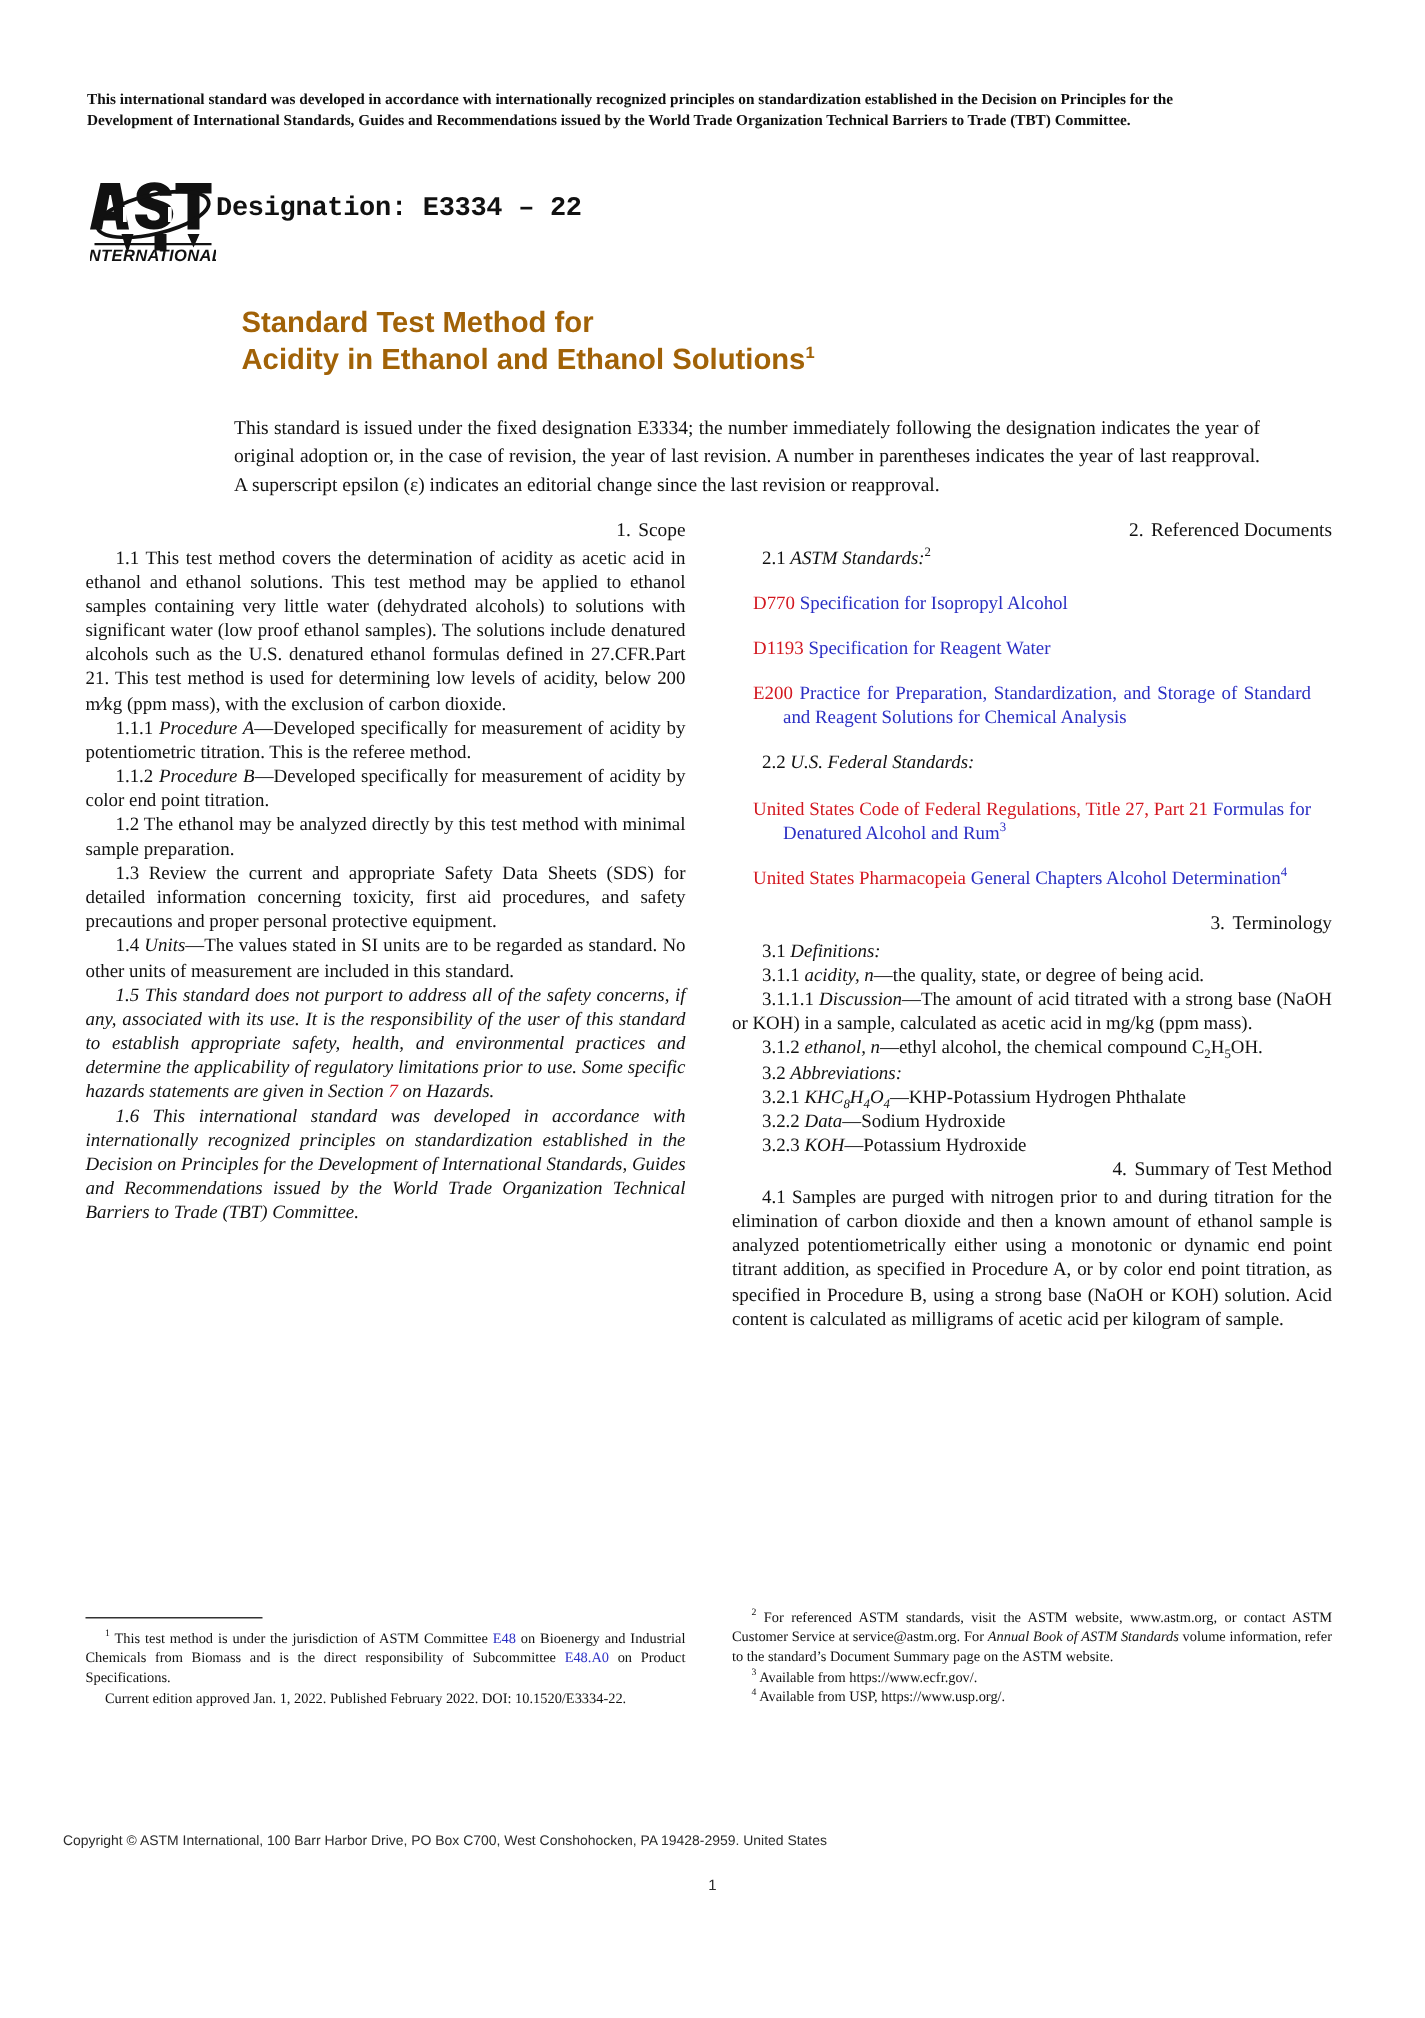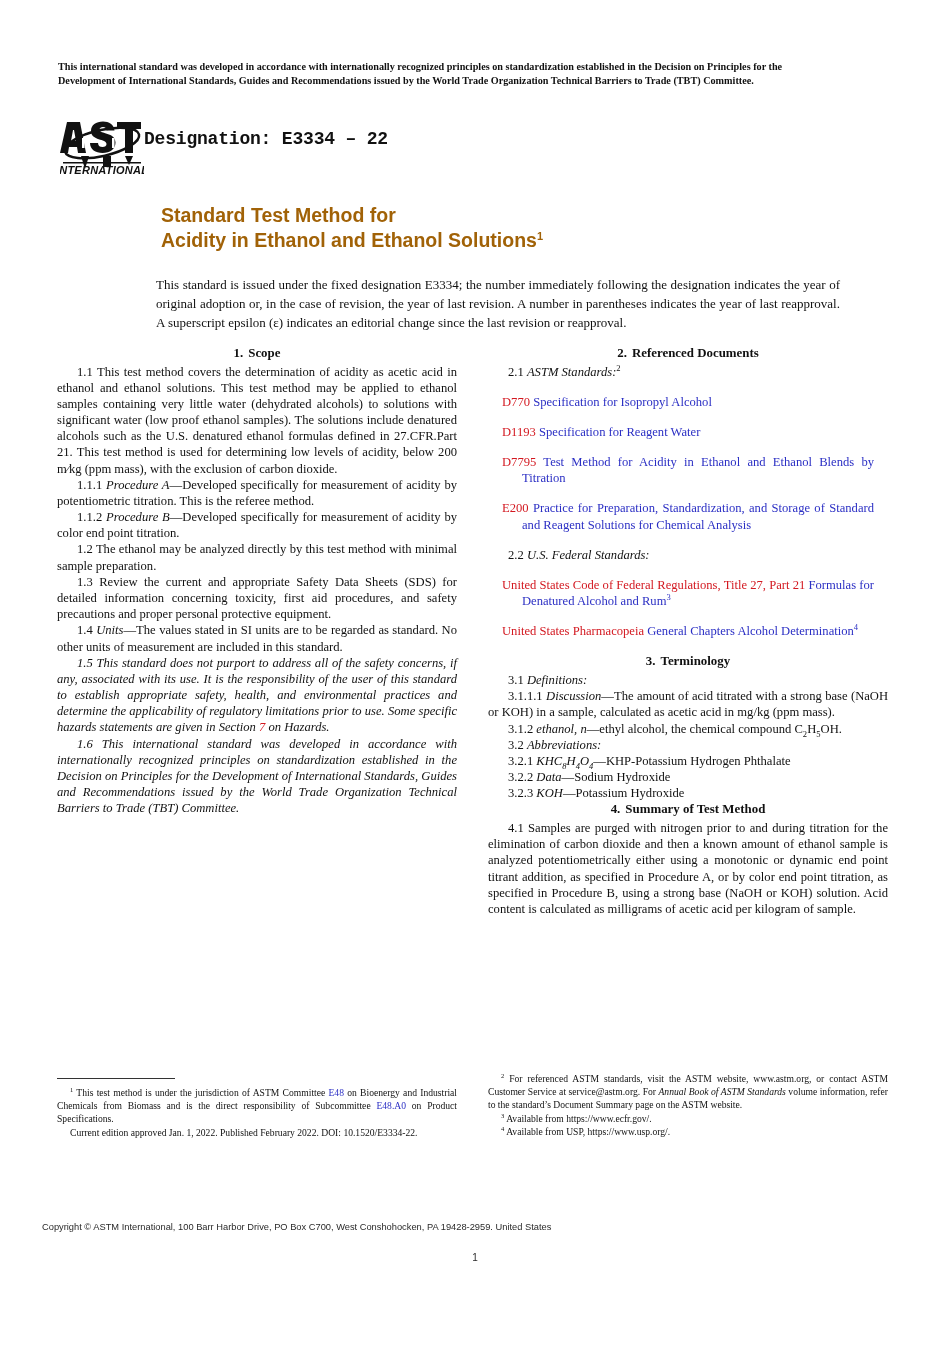--- a/index.html
+++ b/index.html
@@ -101,24 +101,24 @@
     font-size: 12.6px;
     line-height: 1.285;
     text-align: justify;
     color: #111;
   }
   .col-left  { left: 57px; }
   .col-right { left: 488px; }
 
   h2.sec {
     font-size: 12.9px;
-    font-weight: bold;
+    font-weight: normal;
     margin: 0 0 2px 0;
     padding: 0;
-    text-align: center;
+    text-align: right;
     text-indent: 0;
   }
   h2.sec .num { margin-right: 5px; }
   .gap-before { margin-top: 9px; }
   .gap-small  { margin-top: 5px; }
 
   p.para {
     margin: 0;
     padding: 0;
     text-indent: 20px;
@@ -281,24 +281,20 @@
 
     <p class="ref hang">
       <span class="ref-id">D770</span>
       <span class="ref-name">Specification for Isopropyl Alcohol</span>
     </p>
     <p class="ref hang">
       <span class="ref-id">D1193</span>
       <span class="ref-name">Specification for Reagent Water</span>
     </p>
     <p class="ref hang">
-      <span class="ref-id">D7795</span>
-      <span class="ref-name">Test Method for Acidity in Ethanol and Ethanol Blends by Titration</span>
-    </p>
-    <p class="ref hang">
       <span class="ref-id">E200</span>
       <span class="ref-name">Practice for Preparation, Standardization, and Storage of Standard and Reagent Solutions for Chemical Analysis</span>
     </p>
 
     <p class="para">
       <span>2.2</span> <i>U.S. Federal Standards:</i>
     </p>
 
     <p class="ref hang">
       <span class="ref-id">United States Code of Federal Regulations, Title 27, Part 21</span>
@@ -310,20 +306,23 @@
     </p>
 
     <h2 class="sec gap-before">
       <span class="num">3.</span><span>Terminology</span>
     </h2>
 
     <p class="para">
       <span>3.1</span> <i>Definitions:</i>
     </p>
 
+    <p class="para">
+      <span>3.1.1</span> <i>acidity, n</i><span>—the quality, state, or degree of being acid.</span>
+    </p>
 
     <p class="para">
       <span>3.1.1.1</span> <i>Discussion</i><span>—The amount of acid titrated with a strong base (NaOH or KOH) in a sample, calculated as acetic acid in mg/kg (ppm mass).</span>
     </p>
 
     <p class="para gap-small">
       <span>3.1.2</span> <i>ethanol, n</i>—ethyl alcohol, the chemical compound C<sub>2</sub>H<sub>5</sub>OH.
     </p>
 
     <p class="para gap-small">

